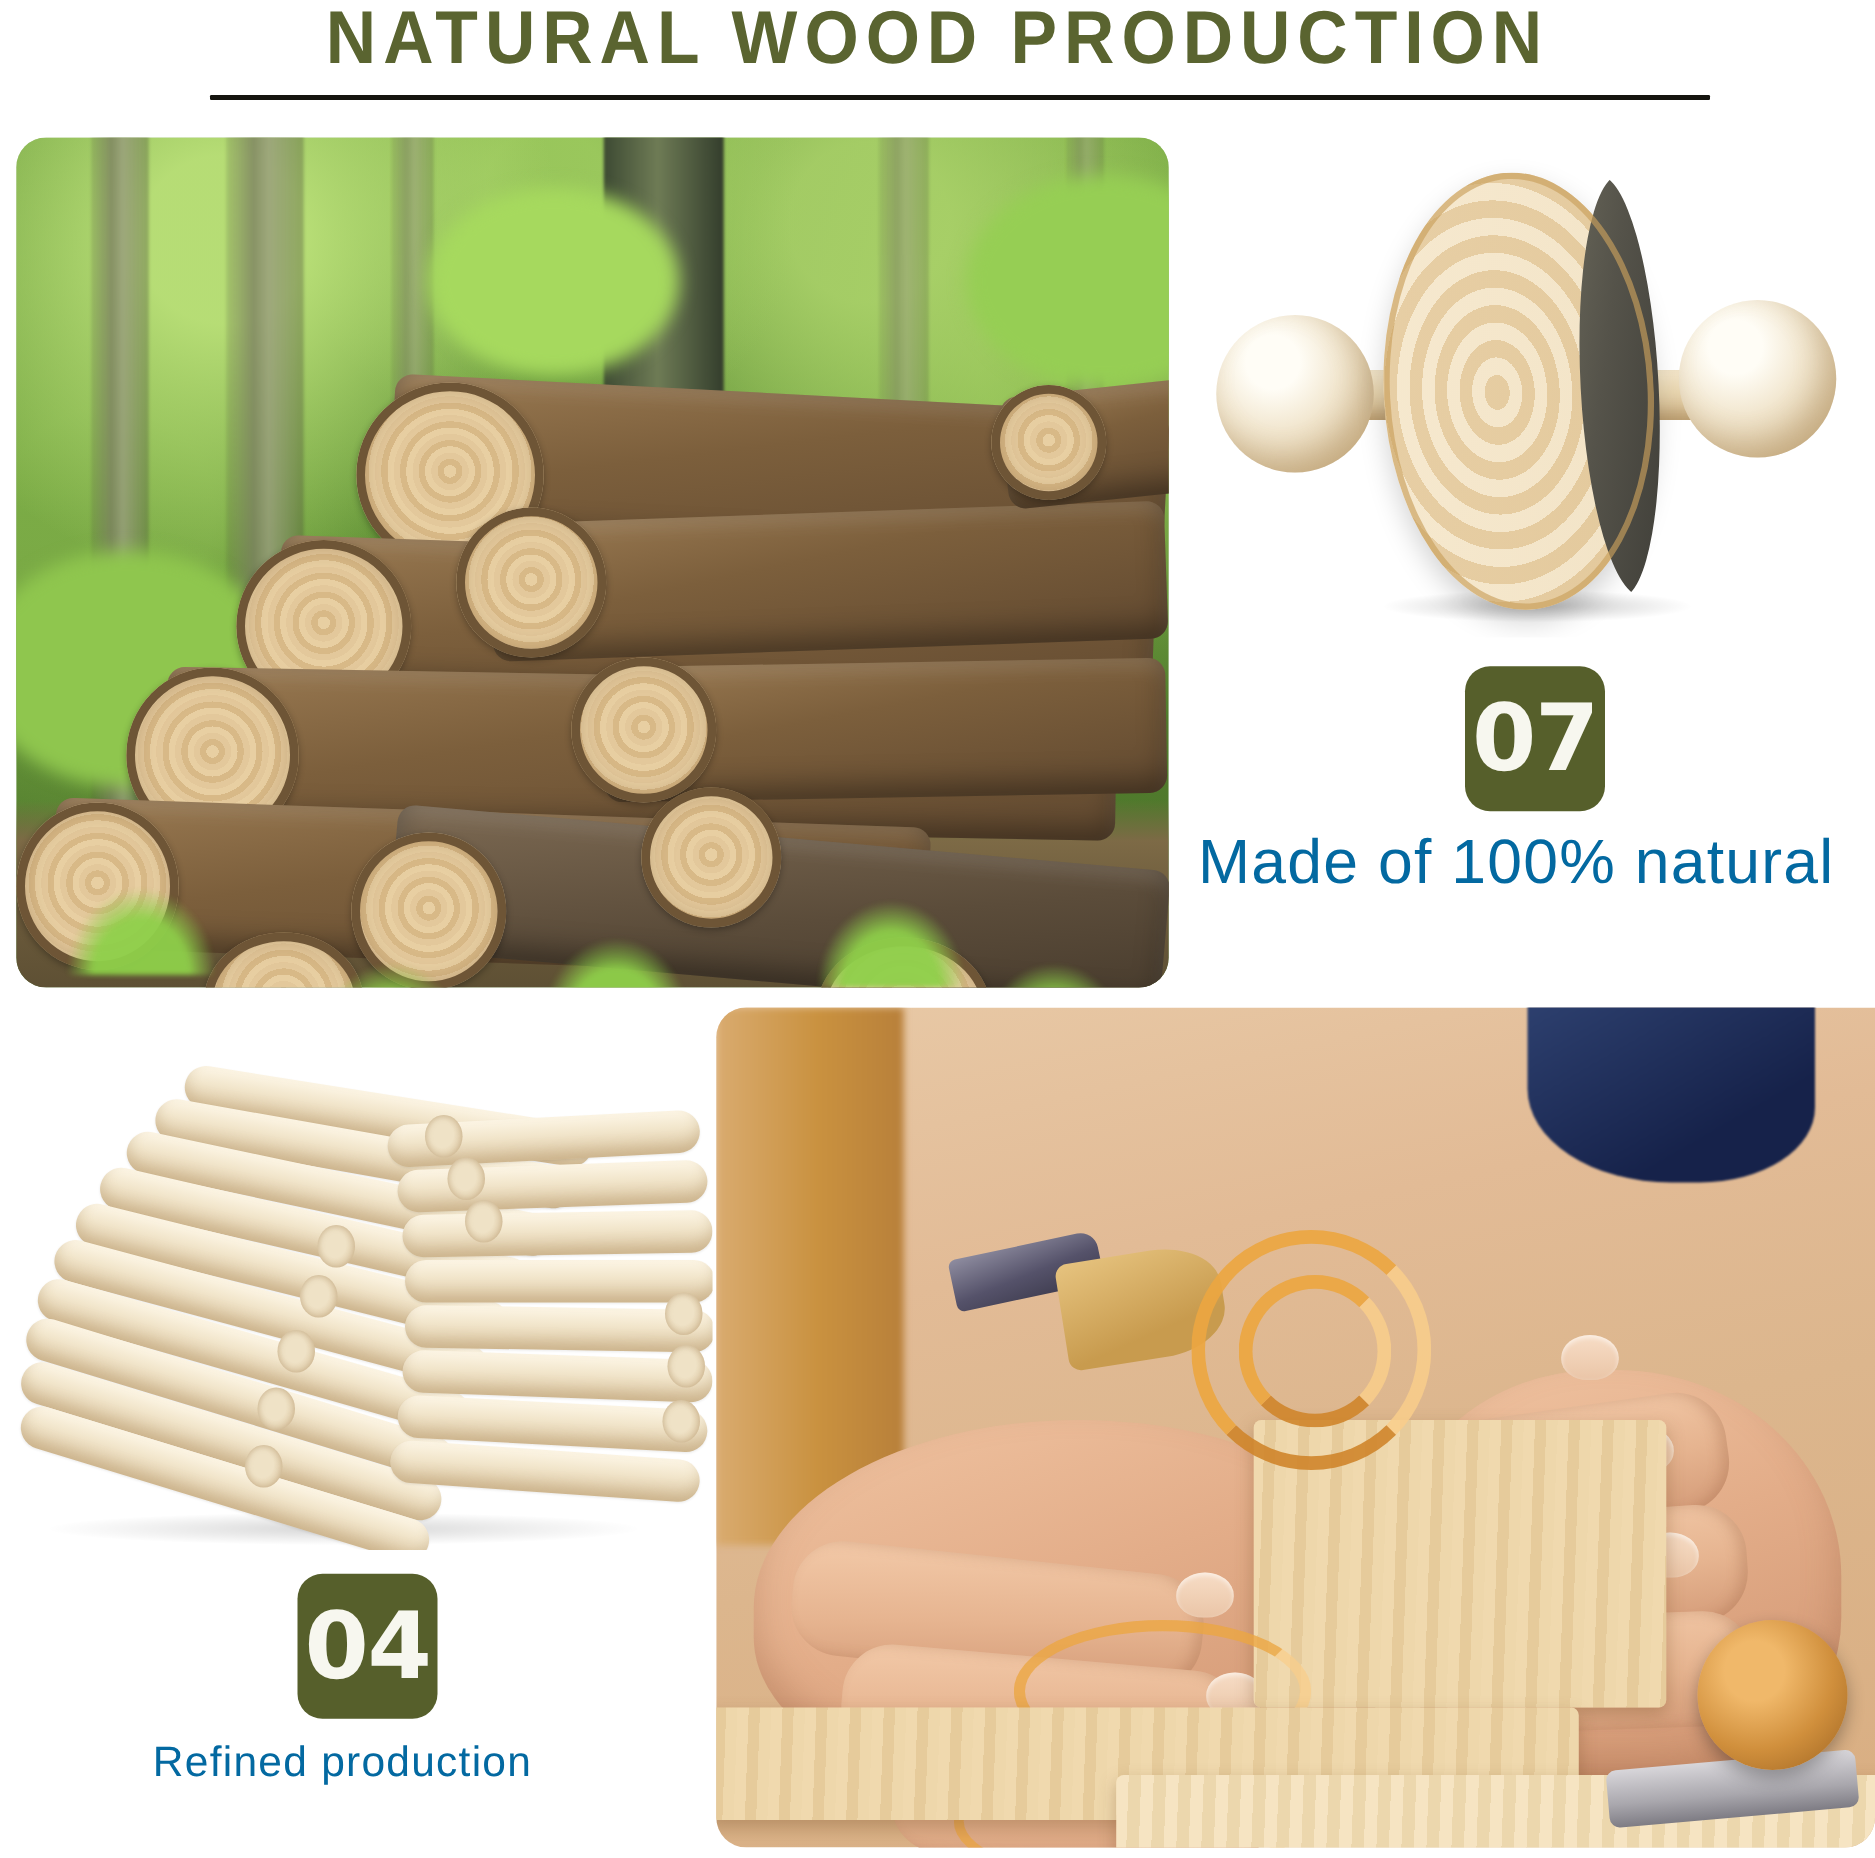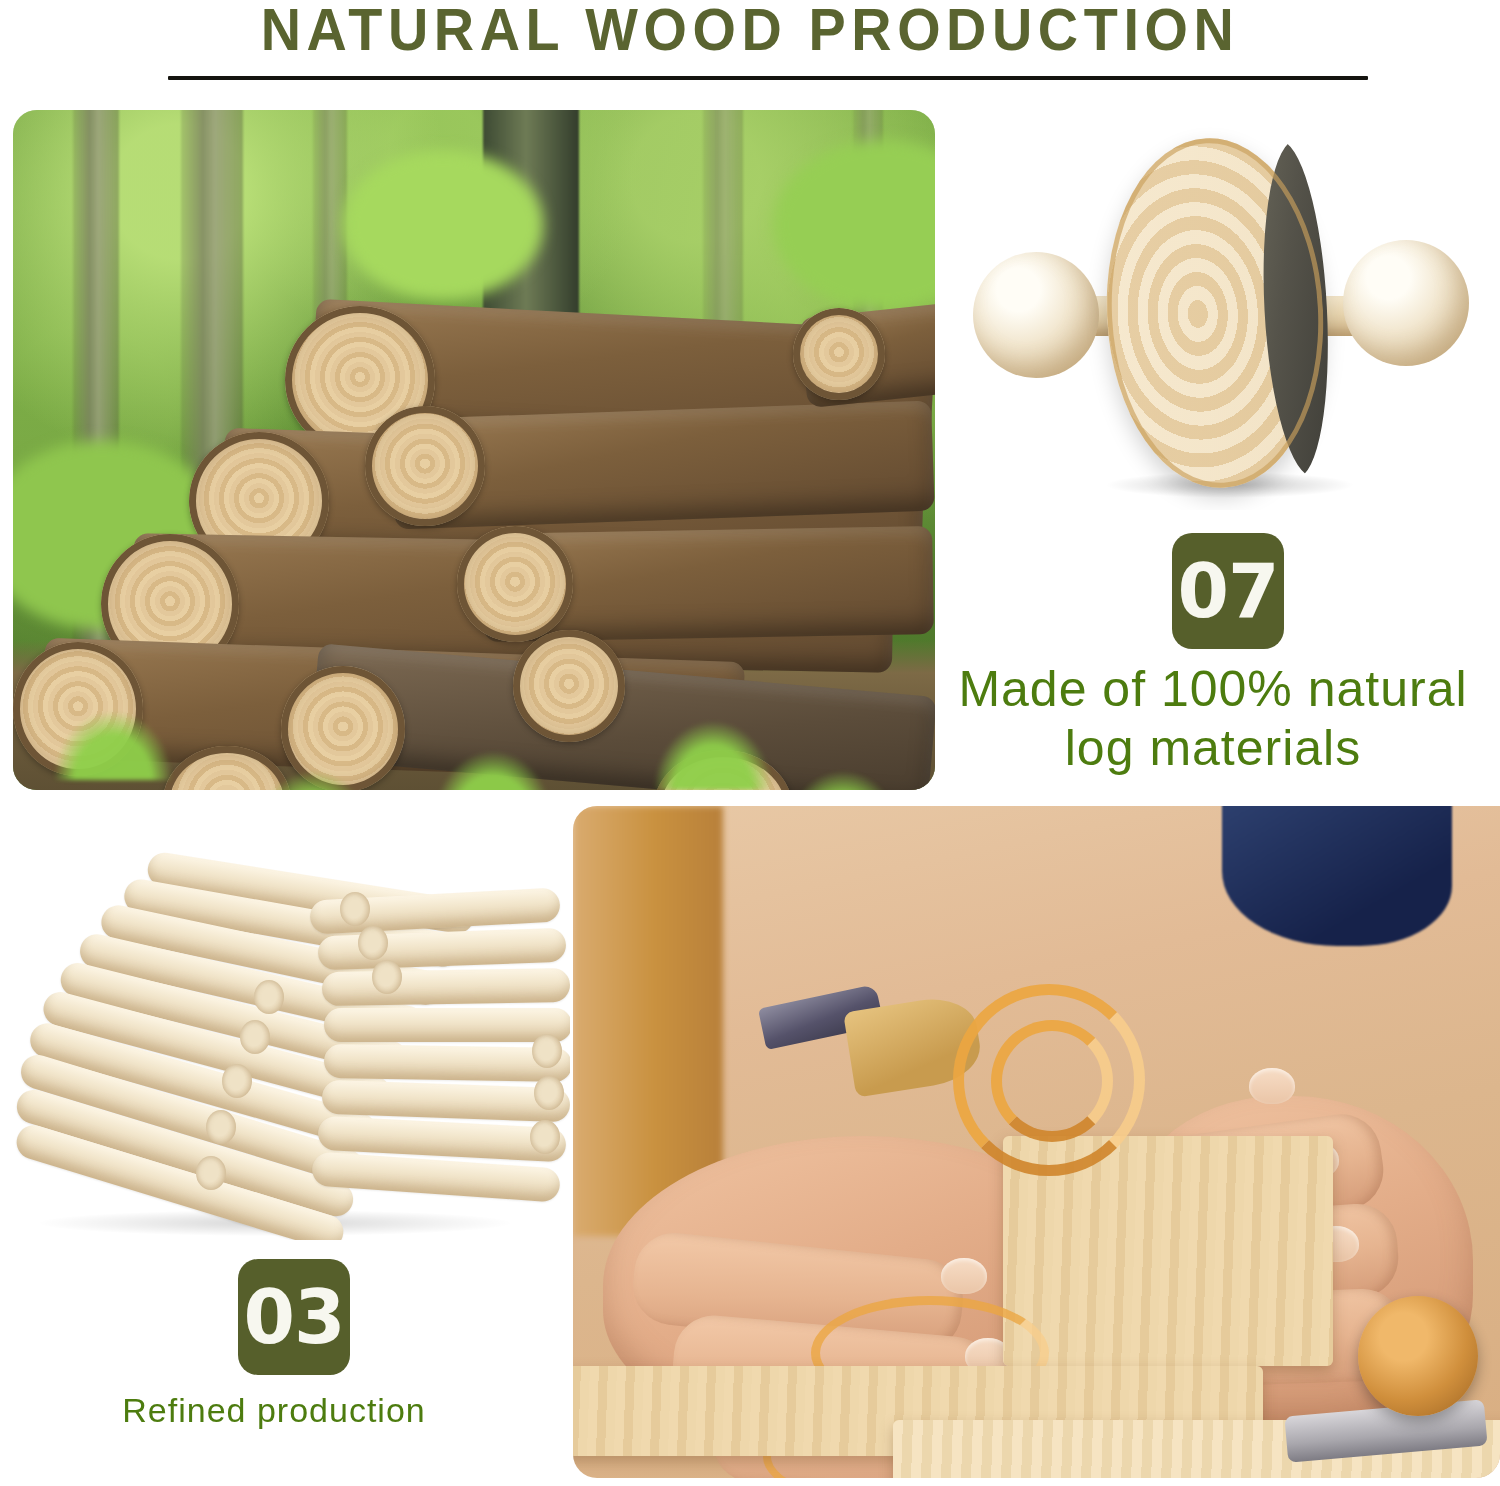--- a/index.html
+++ b/index.html
@@ -296,21 +296,21 @@
     justify-content: center;
     line-height: 1;
   }
   .badge-01 { left: 1172px; top: 533px; }
   .badge-02 { left: 238px;  top: 1259px; }
 
   .caption {
     position: absolute;
     font-family: "Liberation Sans", sans-serif;
     font-weight: 300;
-    color: #4d7c0f;
+    color: #0369a1;
     letter-spacing: 1px;
     line-height: 1.18;
   }
   .caption-01 {
     left: 930px; top: 660px;
     width: 566px;
     text-align: center;
     font-size: 50px;
   }
   .caption-02 {
@@ -458,19 +458,18 @@
   <div class="plank" style="left:-10px; top:560px; width:700px; height:90px;"></div>
   <div class="plank" style="left:320px; top:614px; width:620px; height:72px; background:repeating-linear-gradient(92deg,#f6e4c2 0 10px,#ecd7ad 10px 20px);"></div>
 
   <div class="tool-blade"></div>
   <div class="tool-knob"></div>
 </div>
 
 <div class="badge badge-01">07</div>
 <div class="caption caption-01">
   <div>Made of 100% natural</div>
-  <div>log materials</div>
-</div>
-
-<div class="badge badge-02">03</div>
+</div>
+
+<div class="badge badge-02">04</div>
 <div class="caption caption-02">
   <div>Refined production</div>
 </div>
 
 </body></html>

